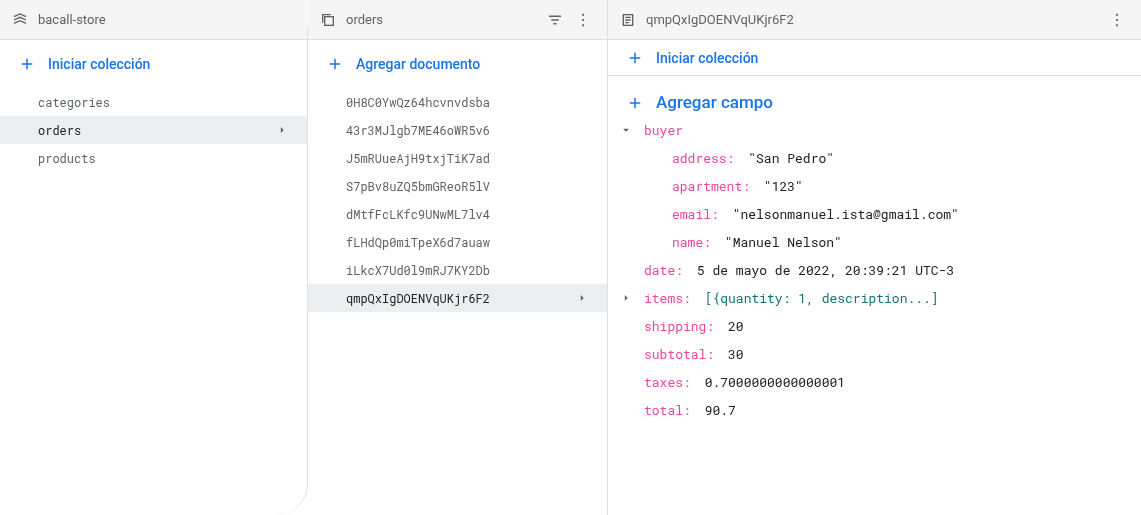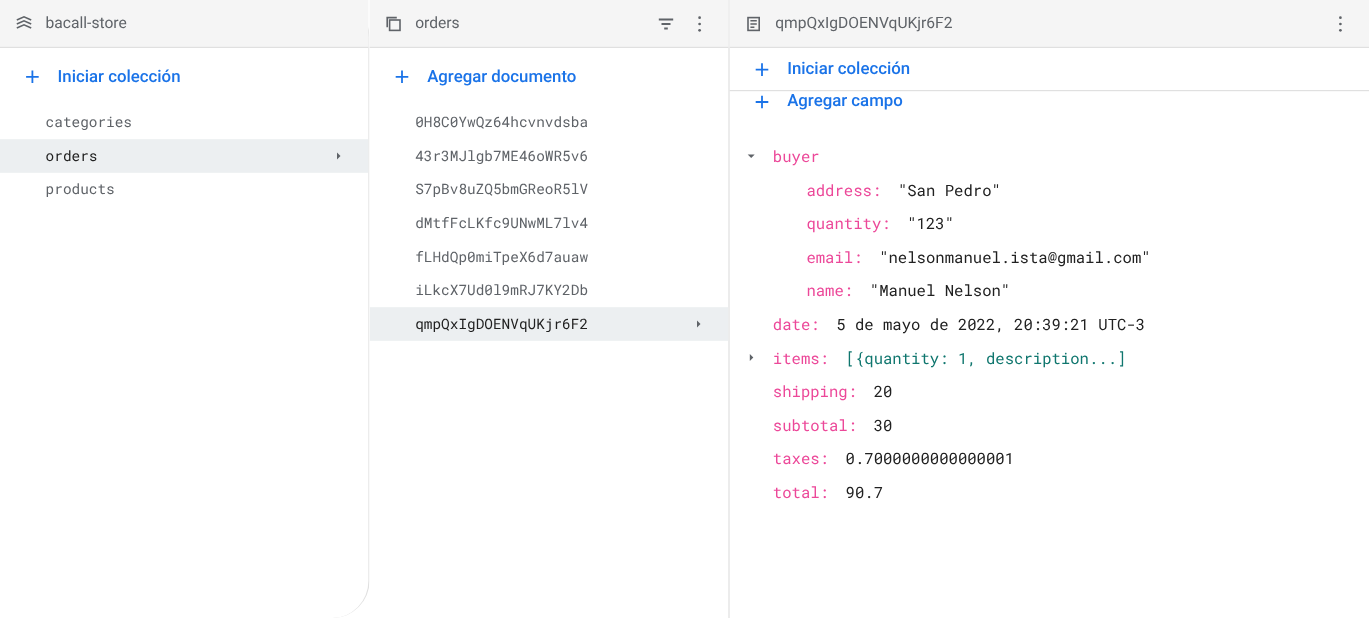--- a/index.html
+++ b/index.html
@@ -77,26 +77,26 @@
     color: #1a73e8;
     font-weight: 500;
     cursor: pointer;
     font-size: 14px;
     border-bottom: 1px solid #e0e0e0;
   }
   .doc-add-row svg { margin-right: 12px; }
   .add-field-row {
     height: 36px;
     display: flex;
-    align-items: flex-start;
+    align-items: flex-end;
     padding: 0 18px;
     color: #1a73e8;
     font-weight: 500;
     cursor: pointer;
-    font-size: 14px;
+    font-size: 17px;
   }
   .add-field-row svg { margin-right: 12px; }
   .list {
     flex: 1;
     overflow: auto;
   }
   .list-item {
     height: 28px;
     padding: 0 18px 0 38px;
     display: flex;
@@ -242,20 +242,28 @@
         </div>
         <div class="list-item">
           <span>43r3MJlgb7ME46oWR5v6</span>
           <span class="chev">
             <svg width="14" height="14" viewBox="0 0 24 24" fill="#5f6368">
               <path d="M10 7l5 5-5 5z"></path>
             </svg>
           </span>
         </div>
         <div class="list-item">
+          <span>J5mRUueAjH9txjTiK7ad</span>
+          <span class="chev">
+            <svg width="14" height="14" viewBox="0 0 24 24" fill="#5f6368">
+              <path d="M10 7l5 5-5 5z"></path>
+            </svg>
+          </span>
+        </div>
+        <div class="list-item">
           <span>S7pBv8uZQ5bmGReoR5lV</span>
           <span class="chev">
             <svg width="14" height="14" viewBox="0 0 24 24" fill="#5f6368">
               <path d="M10 7l5 5-5 5z"></path>
             </svg>
           </span>
         </div>
         <div class="list-item">
           <span>dMtfFcLKfc9UNwML7lv4</span>
           <span class="chev">
@@ -335,21 +343,21 @@
       </div>
 
       <div class="field-row indent-1">
         <span class="expand-spacer"></span>
         <span class="field-key">address:</span>
         <span class="colon">&nbsp;</span>
         <span class="field-val string">"San Pedro"</span>
       </div>
       <div class="field-row indent-1">
         <span class="expand-spacer"></span>
-        <span class="field-key">quantity:</span>
+        <span class="field-key">apartment:</span>
         <span class="colon">&nbsp;</span>
         <span class="field-val string">"123"</span>
       </div>
       <div class="field-row indent-1">
         <span class="expand-spacer"></span>
         <span class="field-key">email:</span>
         <span class="colon">&nbsp;</span>
         <span class="field-val string">"nelsonmanuel.ista@gmail.com"</span>
       </div>
       <div class="field-row indent-1">

